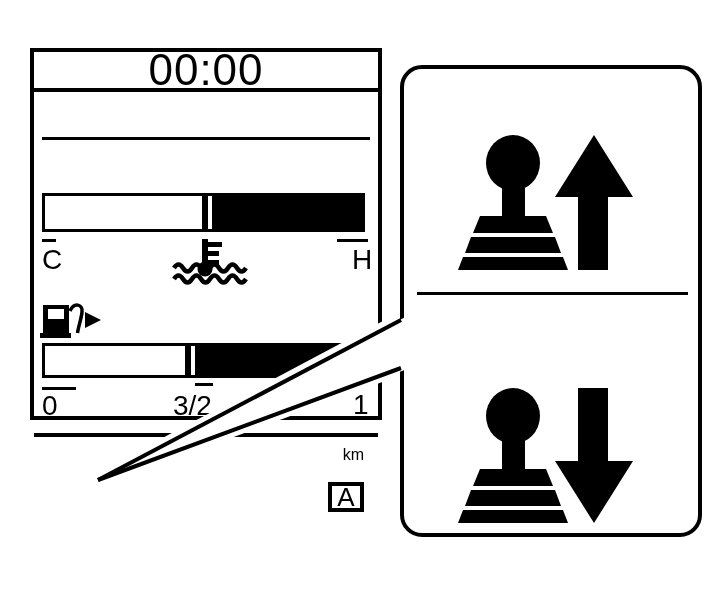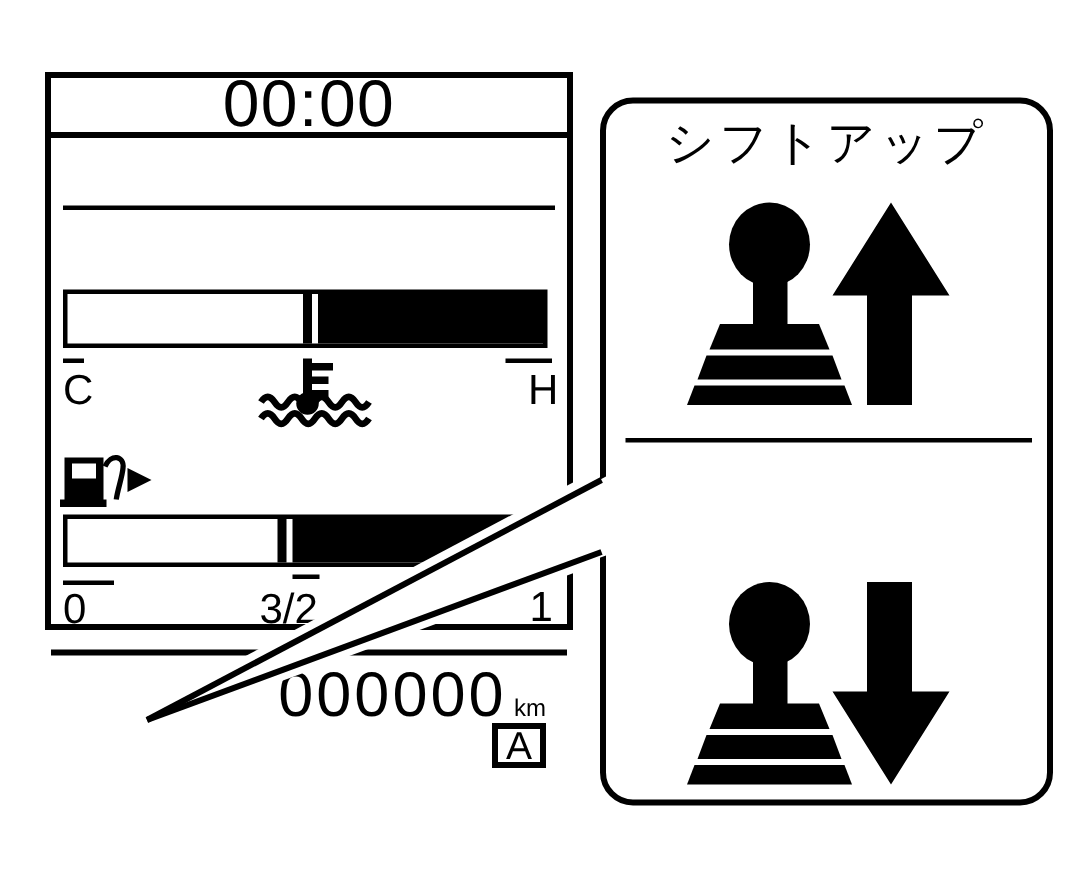--- a/index.html
+++ b/index.html
@@ -114,31 +114,29 @@
     <div class="tick" style="left:8px;top:335px;width:34px;"></div>
     <div class="tick" style="left:161px;top:331px;width:18px;"></div>
     <div class="tick" style="left:316px;top:329px;width:14px;"></div>
     <div class="scale-label" style="left:8px;top:340px;">0</div>
     <div class="scale-label" style="left:139px;top:340px;">3/2</div>
     <div class="scale-label" style="left:319px;top:339px;">1</div>
 
     <div class="separator"></div>
 
     <div class="odo-row" style="top:390px;">
-      <span class="odo-digits">000000</span>
       <span class="odo-unit">km</span>
     </div>
     <div class="odo-row" style="top:432px;">
       <span class="trip-badge">A</span>
     </div>
   </div>
 
   <div class="bubble">
 
-    <div class="bubble-label" style="top:8px;">シフトアップ</div>
 
     <div class="icon-group upper">
       <svg width="185" height="140" viewBox="0 0 185 140">
         <g>
           <ellipse cx="58" cy="30" rx="27" ry="28" fill="#000"></ellipse>
           <rect x="47" y="52" width="23" height="33" fill="#000"></rect>
           <polygon points="25,83 91,83 98,100 18,100" fill="#000"></polygon>
           <polygon points="16,104 100,104 106,120 10,120" fill="#000"></polygon>
           <polygon points="8,124 108,124 113,137 3,137" fill="#000"></polygon>
         </g>

